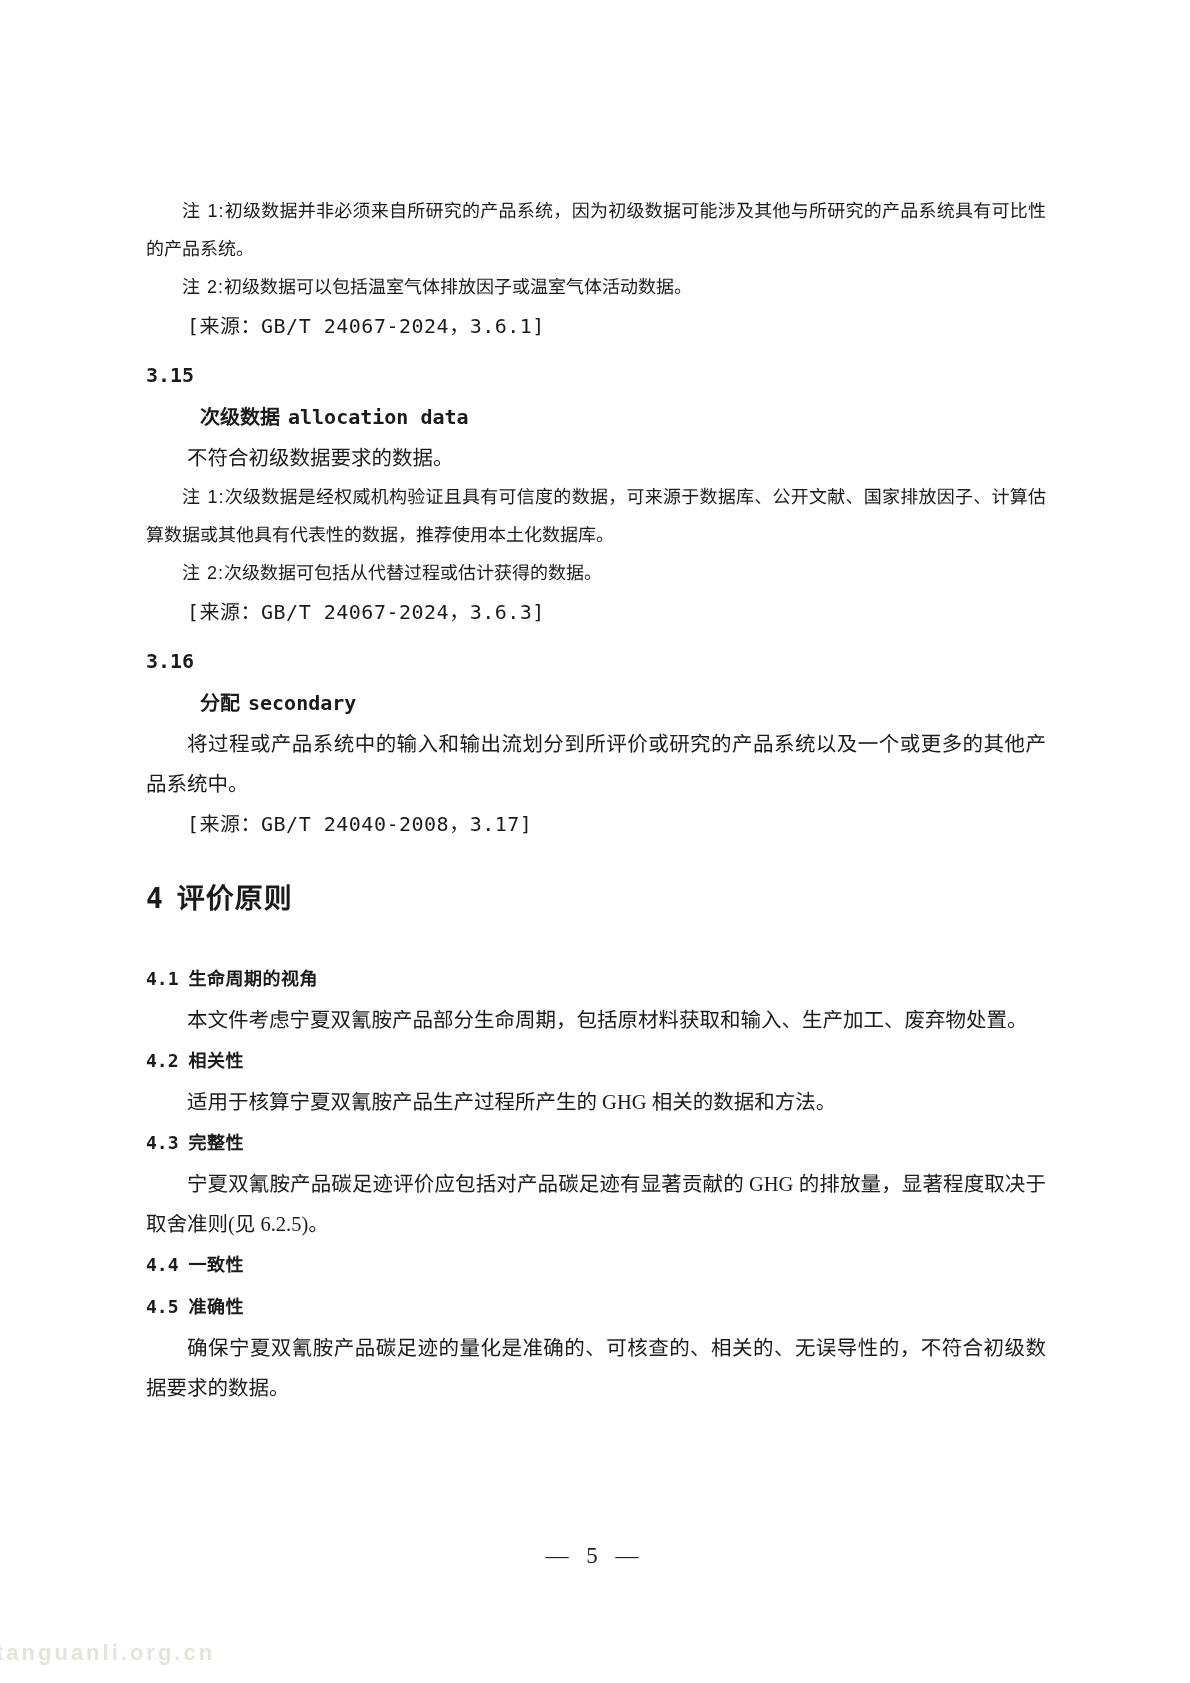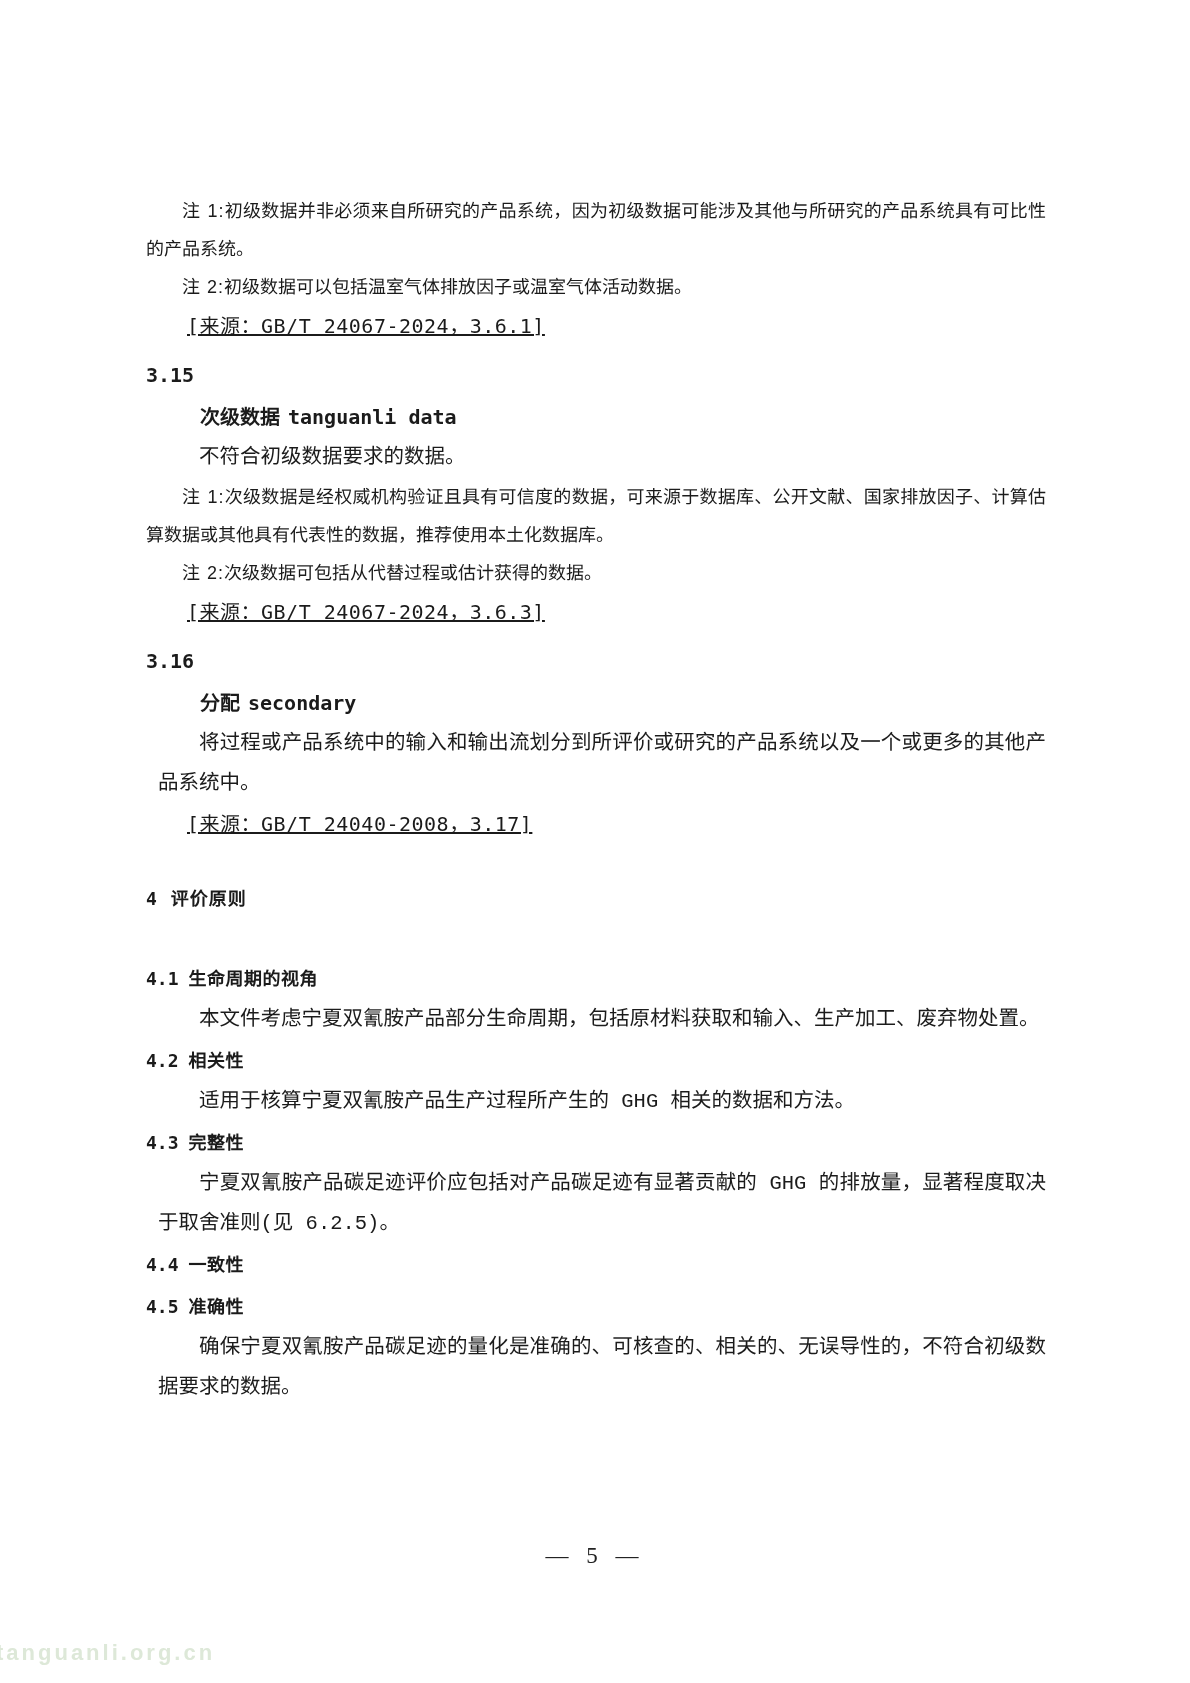--- a/index.html
+++ b/index.html
@@ -36,21 +36,20 @@
     font-weight: normal;
     letter-spacing: 1px;
   }
   
   .source {
     font-size: 20px;
     line-height: 40px;
     padding-left: 41px;
     font-family: "DejaVu Sans Mono", "Liberation Mono", monospace;
     letter-spacing: 0.5px;
-    text-decoration: underline;
   }
   
   .h-num {
     font-size: 20px;
     line-height: 42px;
     margin-top: 8px;
     font-family: "DejaVu Sans Mono", "Liberation Mono", monospace;
   }
   
   .term {
@@ -65,28 +64,27 @@
   .term-en {
     font-family: "DejaVu Sans Mono", "Liberation Mono", monospace;
     margin-left: 8px;
   }
   
   .body-p {
     font-size: 20.5px;
     line-height: 40px;
     text-align: justify;
     text-indent: 41px;
-    font-family: Liberation Mono, monospace;
-    margin-left: 12px;
+    font-family: Liberation Serif, serif;
   }
   
   .chapter {
     margin-top: 32px;
     margin-bottom: 36px;
-    font-size: 18px;
+    font-size: 28px;
     line-height: 46px;
   }
   .chapter .h-no {
     font-family: "DejaVu Sans Mono", "Liberation Mono", monospace;
     margin-right: 14px;
   }
   .chapter .h-title {
     font-family: "Liberation Sans", "DejaVu Sans", sans-serif;
     font-weight: bold;
     letter-spacing: 1px;
@@ -134,21 +132,21 @@
   <main class="content">
 
     <p class="note"><span class="note-label">注 1:</span><span>初级数据并非必须来自所研究的产品系统，因为初级数据可能涉及其他与所研究的产品系统具有可比性的产品系统。</span></p>
 
     <p class="note"><span class="note-label">注 2:</span><span>初级数据可以包括温室气体排放因子或温室气体活动数据。</span></p>
 
     <p class="source">[来源：GB/T 24067-2024，3.6.1]</p>
 
     <h3 class="h-num">3.15</h3>
 
-    <p class="term"><span class="term-zh">次级数据</span><span class="term-en">tanguanli data</span></p>
+    <p class="term"><span class="term-zh">次级数据</span><span class="term-en">allocation data</span></p>
 
     <p class="body-p">不符合初级数据要求的数据。</p>
 
     <p class="note"><span class="note-label">注 1:</span><span>次级数据是经权威机构验证且具有可信度的数据，可来源于数据库、公开文献、国家排放因子、计算估算数据或其他具有代表性的数据，推荐使用本土化数据库。</span></p>
 
     <p class="note"><span class="note-label">注 2:</span><span>次级数据可包括从代替过程或估计获得的数据。</span></p>
 
     <p class="source">[来源：GB/T 24067-2024，3.6.3]</p>
 
     <h3 class="h-num">3.16</h3>

